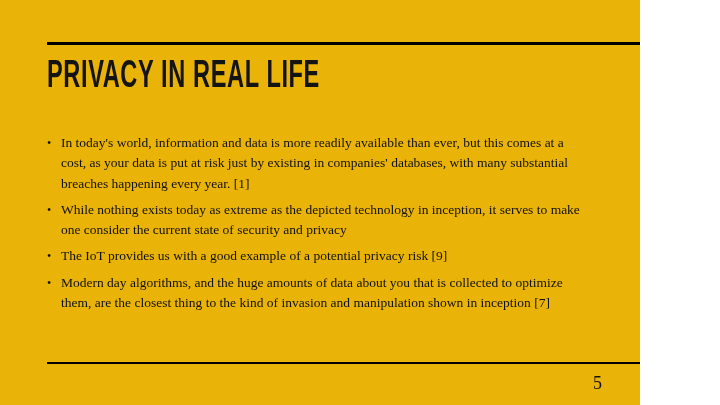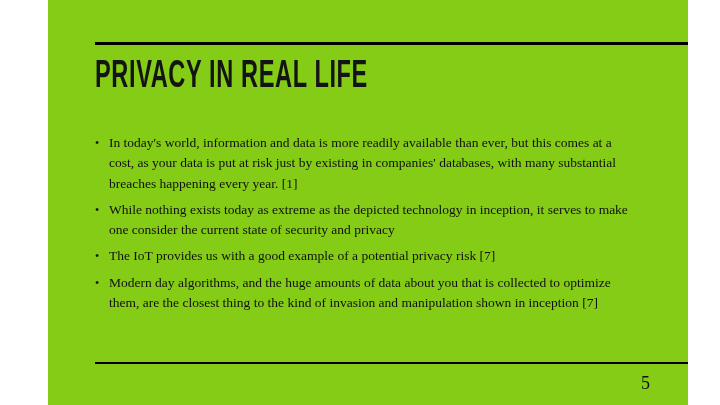--- a/index.html
+++ b/index.html
@@ -4,25 +4,24 @@
 <style>
   html, body {
     margin: 0;
     padding: 0;
     background: #ffffff;
   }
   .slide {
     position: relative;
     width: 640px;
     height: 405px;
-    background: #84cc16;
+    background: #eab308;
     overflow: hidden;
     font-family: "Liberation Serif", serif;
     color: #111111;
-    margin-left: 48px;
   }
   .top-rule {
     position: absolute;
     left: 47px;
     top: 42px;
     width: 626px;
     height: 3px;
     background: #000000;
   }
   .slide-title {
@@ -119,21 +118,21 @@
 cost, as your data is put at risk just by existing in companies' databases, with many substantial
 breaches happening every year. [1]</span>
       </div>
       <div class="bullet-item">
         <span class="bullet-marker">•</span>
         <span class="bullet-text">While nothing exists today as extreme as the depicted technology in inception, it serves to make
 one consider the current state of security and privacy</span>
       </div>
       <div class="bullet-item">
         <span class="bullet-marker">•</span>
-        <span class="bullet-text">The IoT provides us with a good example of a potential privacy risk [7]</span>
+        <span class="bullet-text">The IoT provides us with a good example of a potential privacy risk [9]</span>
       </div>
       <div class="bullet-item">
         <span class="bullet-marker">•</span>
         <span class="bullet-text">Modern day algorithms, and the huge amounts of data about you that is collected to optimize
 them, are the closest thing to the kind of invasion and manipulation shown in inception [7]</span>
       </div>
     </div>
 
   <div class="bottom-rule"></div>
 

